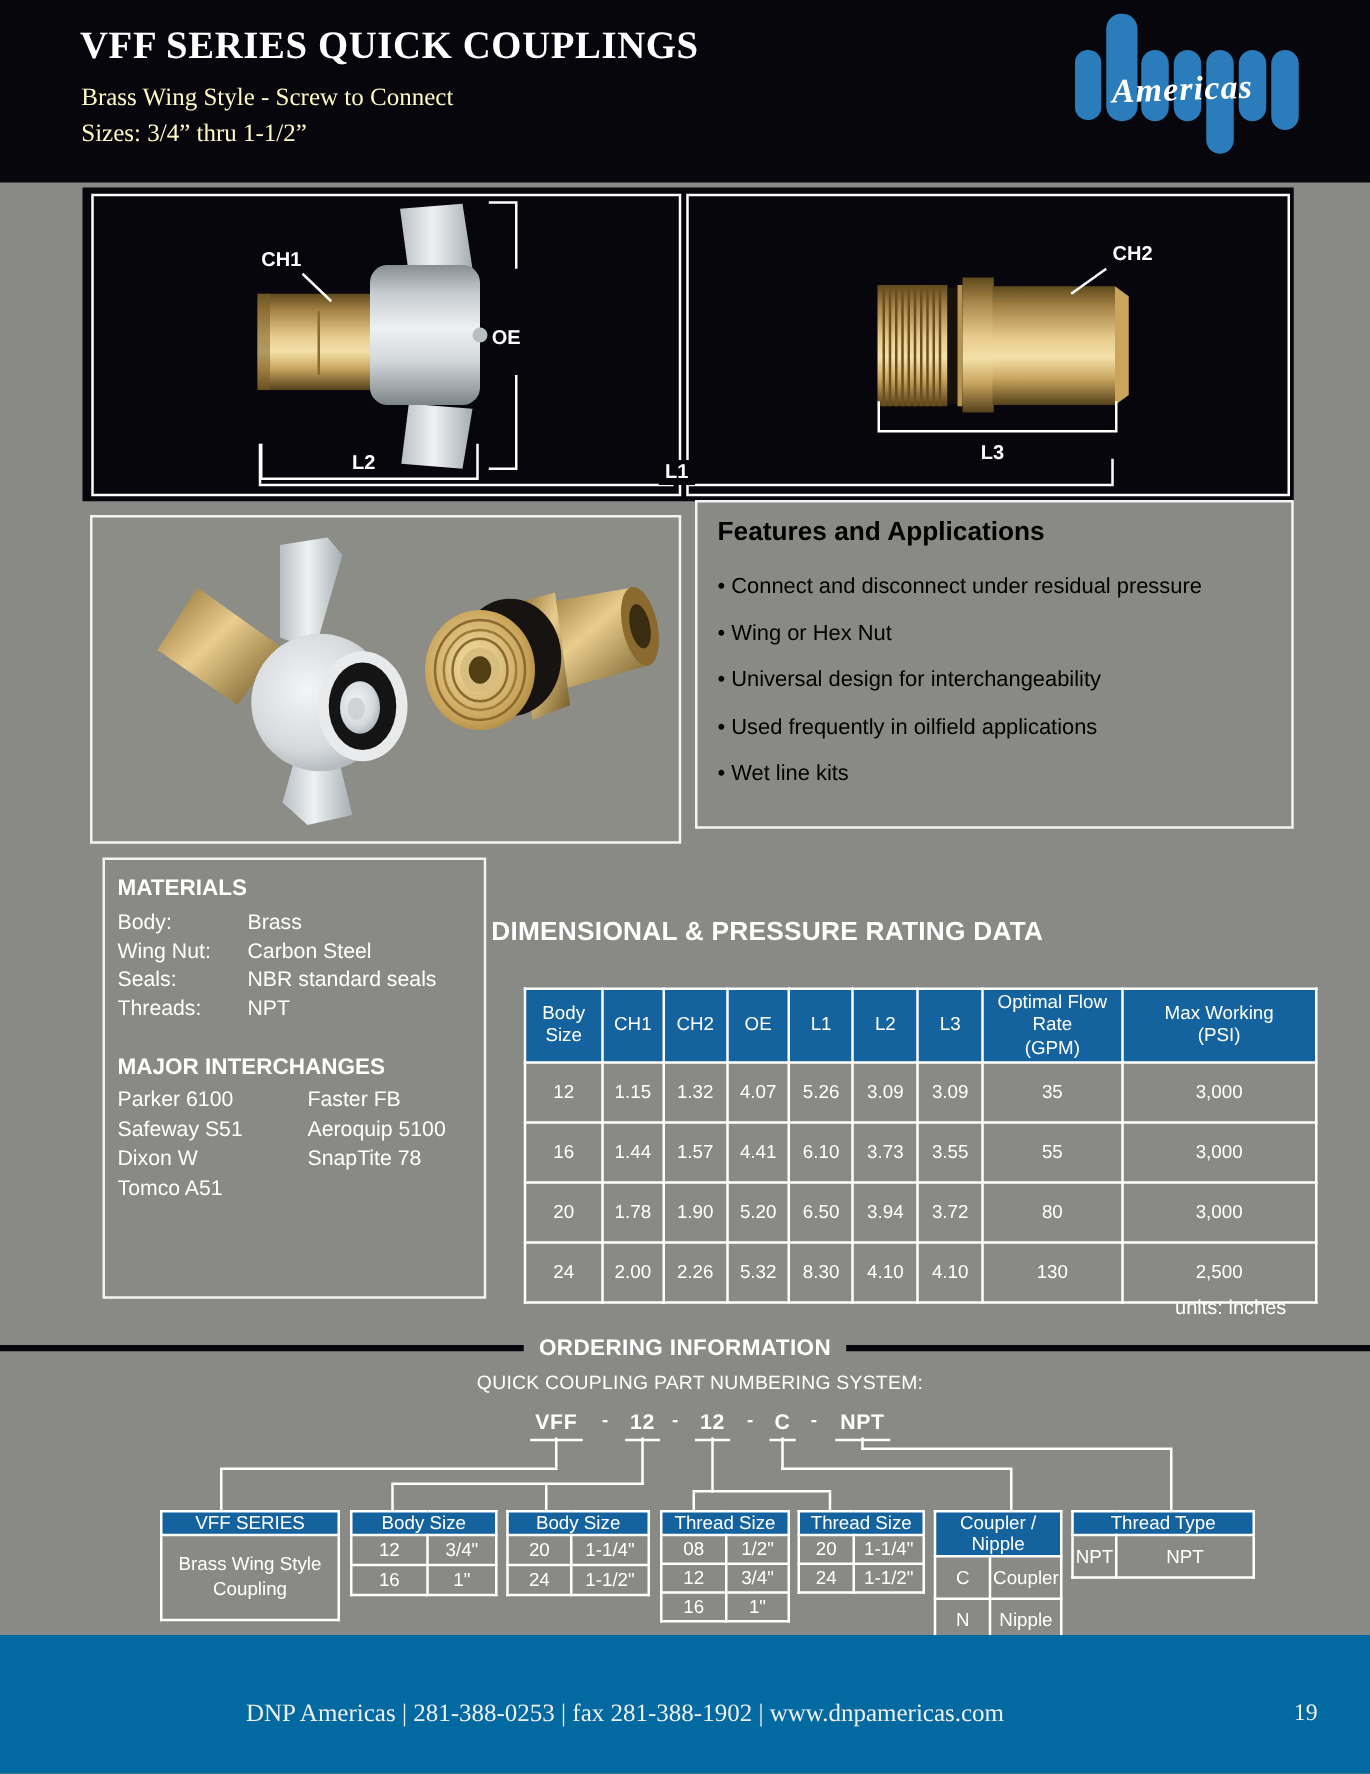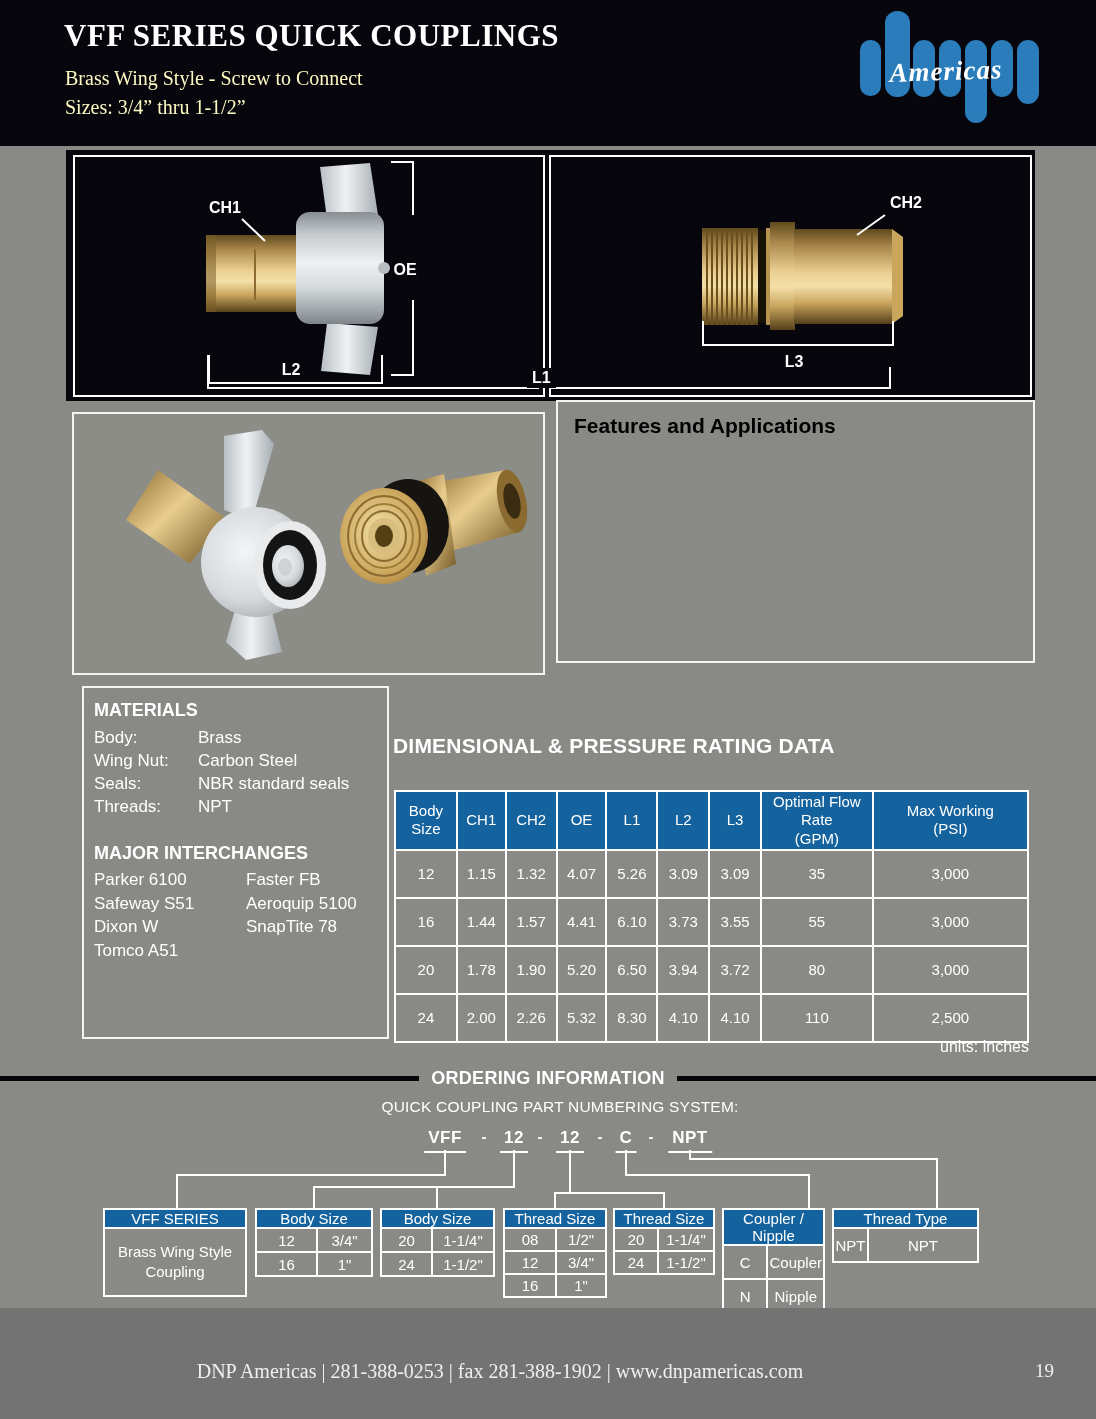--- a/index.html
+++ b/index.html
@@ -33,42 +33,42 @@
   .mat-box{position:absolute;left:82px;top:686px;width:283px;height:325px;border:2px solid #f4f4f4;
            color:#fff;padding:12px 10px;font-size:17px;}
   .mat-title{font-size:18px;font-weight:bold;margin-bottom:5px;}
   .spec-row{display:flex;line-height:23px;}
   .spec-row .lab{width:104px;flex:none;}
   .ic-title{font-size:18px;font-weight:bold;margin:25px 0 4px 0;}
   .ic-row{display:flex;line-height:23.5px;}
   .ic-row .c1{width:152px;flex:none;}
   
   .dim-title{position:absolute;left:393px;top:734px;color:#fff;font-size:21px;font-weight:bold;letter-spacing:.2px;}
-  table{border-collapse:collapse;}
+  table{border-collapse:collapse;margin-left:25px;}
   .dim-table{position:absolute;left:394px;top:790px;width:635px;}
   .dim-table th,.dim-table td{border:2px solid #fff;color:#fff;text-align:center;font-size:15px;font-weight:normal;}
   .dim-table th{background:#15639e;height:49px;white-space:pre-line;line-height:1.22;}
   .dim-table td{height:44px;}
   .units-note{position:absolute;left:829px;top:1038px;width:200px;text-align:right;color:#fff;font-size:16px;}
   
   .ord-divider{position:absolute;left:0;top:1068px;width:1096px;display:flex;align-items:center;}
   .ord-bar{flex:1;height:5px;background:#06060c;}
   .ord-title{margin:0 12px;color:#fff;font-size:18px;font-weight:bold;letter-spacing:.3px;}
   .ord-sub{position:absolute;left:0;top:1098px;width:1120px;text-align:center;color:#fff;font-size:15.5px;letter-spacing:.2px;}
   .pn-seg{position:absolute;top:1128px;transform:translateX(-50%);color:#fff;font-size:17px;font-weight:bold;
           letter-spacing:.5px;border-bottom:2px solid #fff;padding:0 4px 3px 4px;}
   .pn-dash{position:absolute;top:1128px;transform:translateX(-50%);color:#fff;font-size:15px;font-weight:bold;}
   .cline{position:absolute;background:#fff;}
   .ord-table{position:absolute;top:1208px;}
   .ord-table th,.ord-table td{border:2px solid #fff;color:#fff;font-size:15px;text-align:center;font-weight:normal;}
   .ord-table th{background:#15639e;height:17px;padding:0 2px;}
   .ord-table td{background:transparent;}
   td.pre{white-space:pre-line;line-height:1.35;text-align:center;}
   
-  .ftr{position:absolute;left:0;top:1308px;width:1096px;height:111px;background:#737373;}
+  .ftr{position:absolute;left:0;top:1308px;width:1096px;height:111px;background:#0369a1;}
   .ftr-text{position:absolute;left:0;top:52px;width:1000px;text-align:center;color:#f0f0f0;
             font-family:"Liberation Serif","DejaVu Serif",serif;font-size:20px;}
   .ftr-page{position:absolute;right:42px;top:52px;color:#f0f0f0;
             font-family:"Liberation Serif","DejaVu Serif",serif;font-size:19px;}
   .dline{stroke:#fff;stroke-width:2;fill:none;}
   .dtext{fill:#fff;font-family:"Liberation Sans","DejaVu Sans",sans-serif;font-size:16px;font-weight:bold;}
 </style>
 </head>
 <body>
 
@@ -211,20 +211,27 @@
     <ellipse cx="310" cy="122" rx="36" ry="40" fill="none" stroke="#8a6a2e" stroke-width="2"></ellipse>
     <ellipse cx="310" cy="122" rx="29" ry="32" fill="none" stroke="#9d7c38" stroke-width="2"></ellipse>
     <ellipse cx="310" cy="122" rx="22" ry="25" fill="none" stroke="#8a6a2e" stroke-width="2"></ellipse>
     <ellipse cx="310" cy="122" rx="16" ry="18" fill="#d9bd7e"></ellipse>
     <ellipse cx="310" cy="122" rx="9" ry="11" fill="#524014"></ellipse>
   </svg>
 </div>
 
 <div class="feat-box">
   <div class="feat-title">Features and Applications</div>
+  <ul class="feat-list">
+    <li>Connect and disconnect under residual pressure</li>
+    <li>Wing or Hex Nut</li>
+    <li>Universal design for interchangeability</li>
+    <li>Used frequently in oilfield applications</li>
+    <li>Wet line kits</li>
+  </ul>
 </div>
 
 <div class="mat-box">
   <div class="mat-title">MATERIALS</div>
   <div class="spec-row">
     <span class="lab">Body:</span>
     <span>Brass</span>
   </div>
   <div class="spec-row">
     <span class="lab">Wing Nut:</span>
@@ -320,21 +327,21 @@
     <td>3,000</td>
   </tr>
   <tr>
     <td>24</td>
     <td>2.00</td>
     <td>2.26</td>
     <td>5.32</td>
     <td>8.30</td>
     <td>4.10</td>
     <td>4.10</td>
-    <td>110</td>
+    <td>130</td>
     <td>2,500</td>
   </tr>
 </tbody>
   </table>
 <div class="units-note">units: inches</div>
 
 <div class="ord-divider">
   <div class="ord-bar"></div>
   <div class="ord-title">ORDERING INFORMATION</div>
   <div class="ord-bar"></div>

